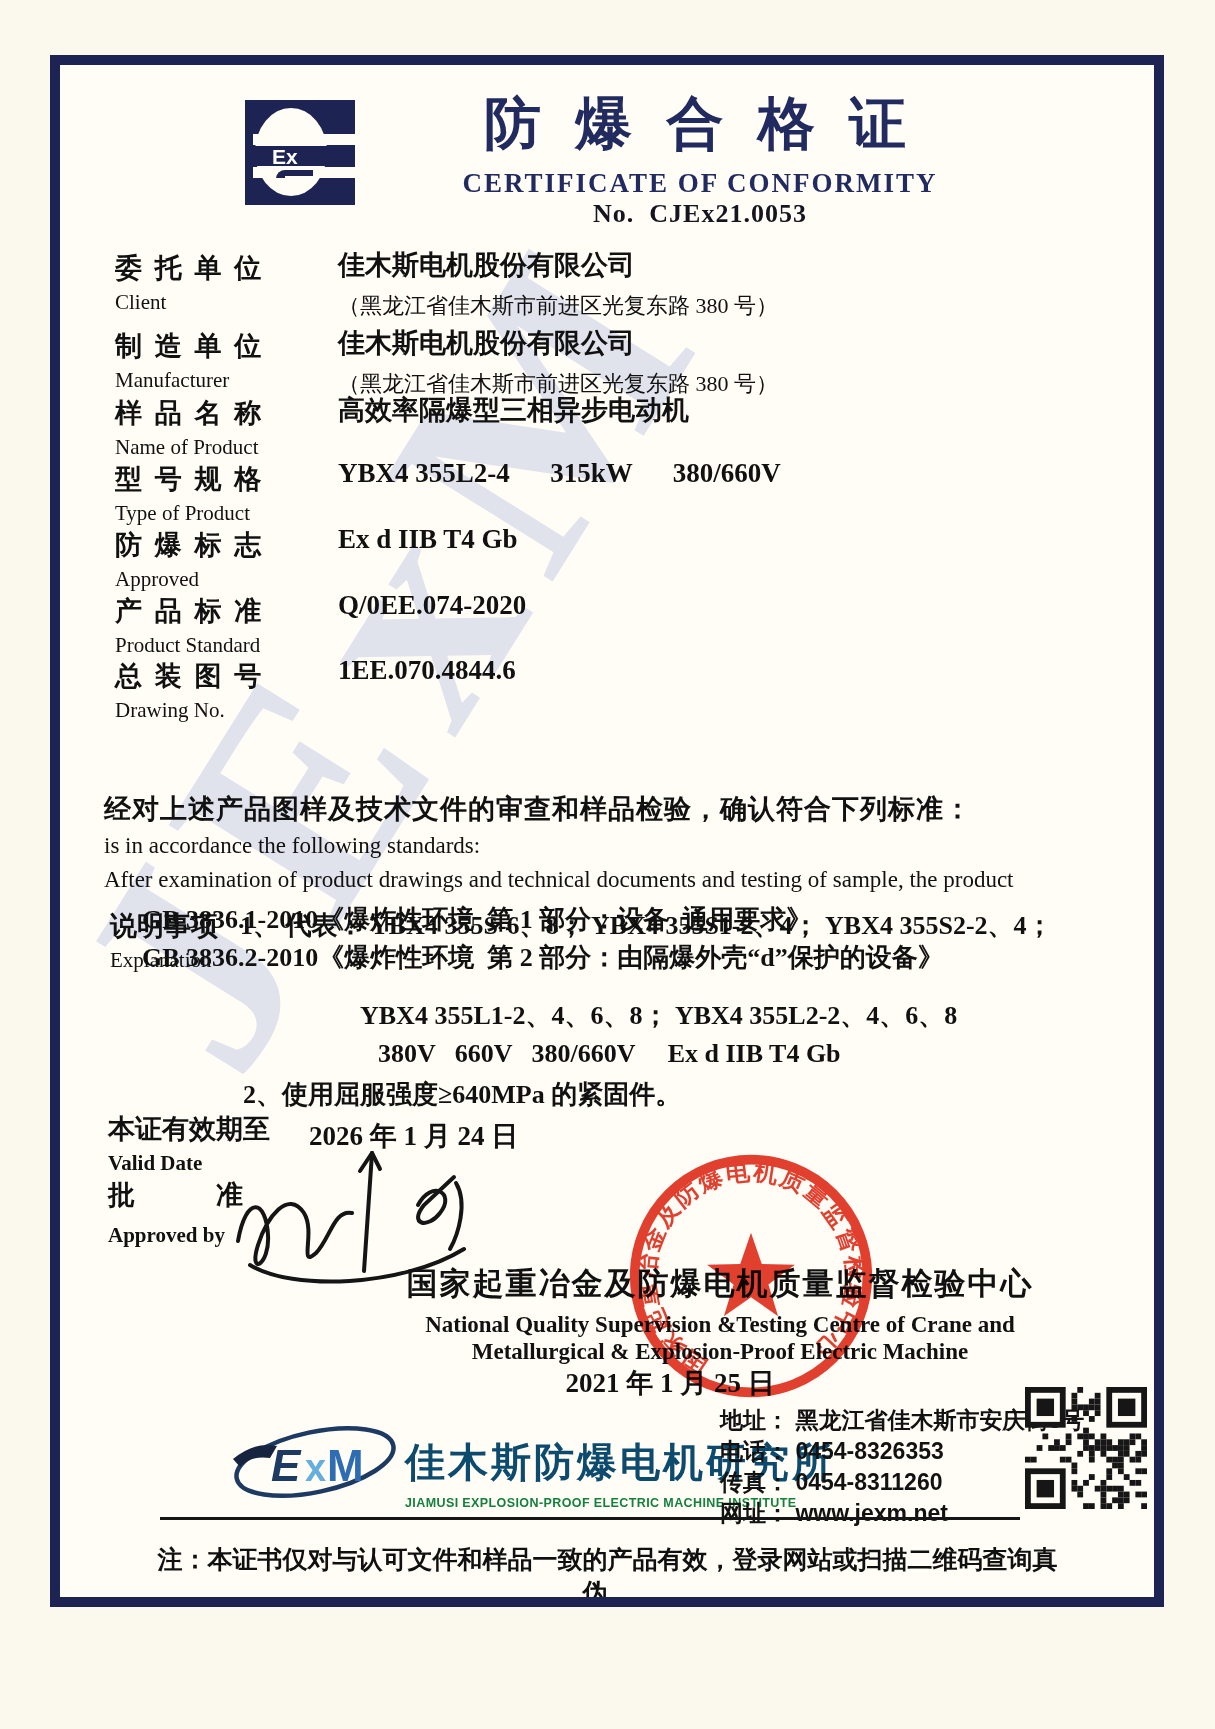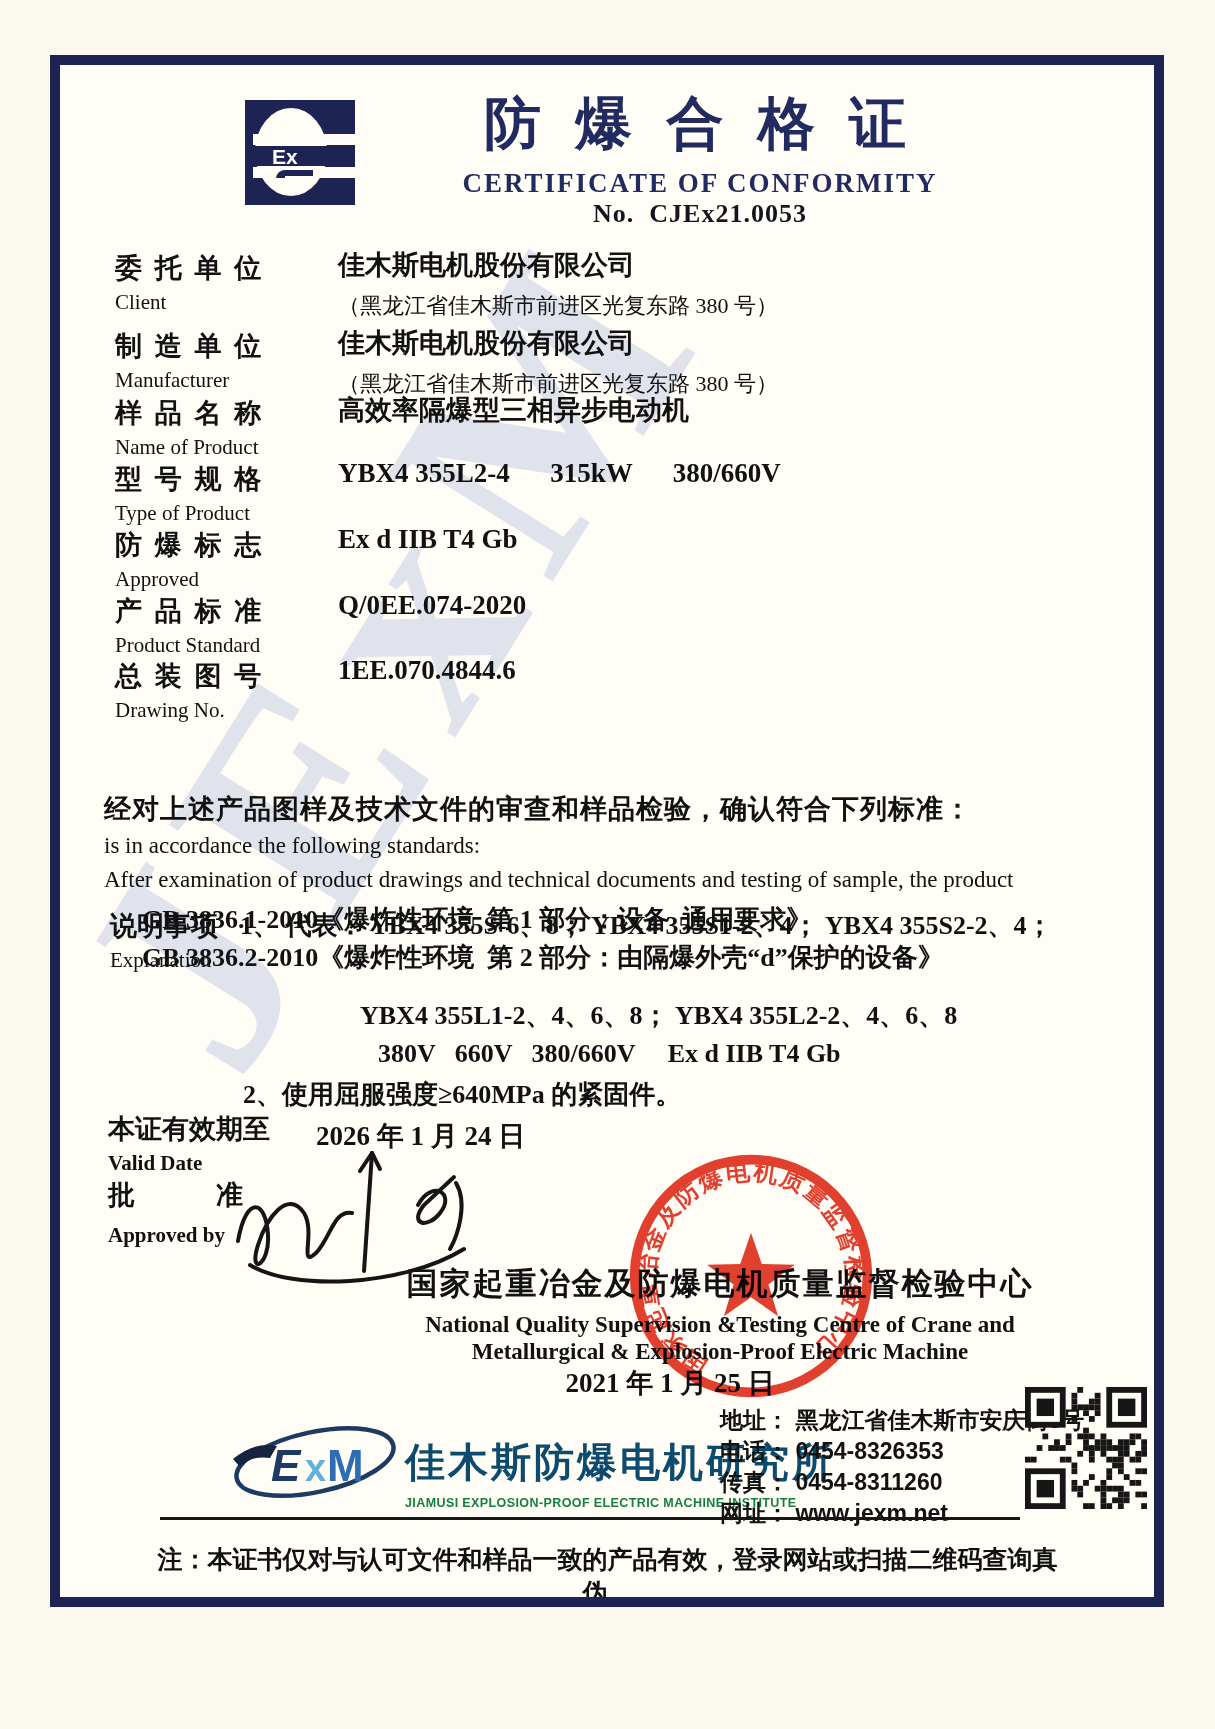--- a/index.html
+++ b/index.html
@@ -141,21 +141,21 @@
     </div>
     <div class="abs z2 ex-line" style="left:180px;top:843px;">1、 代表： YBX4 355S-6、8； YBX4 355S1-2、4； YBX4 355S2-2、4；</div>
     <div class="abs z2 ex-line" style="left:300px;top:933px;">YBX4 355L1-2、4、6、8； YBX4 355L2-2、4、6、8</div>
     <div class="abs z2 ex-line" style="left:318px;top:974px;">380V   660V   380/660V     Ex d IIB T4 Gb</div>
     <div class="abs z2 ex-line" style="left:183px;top:1012px;">2、使用屈服强度≥640MPa 的紧固件。</div>
 
     <div class="abs z2" style="left:48px;top:1046px;">
       <div class="big-cn">本证有效期至</div>
       <div class="f-label-en" style="font-weight:bold;">Valid Date</div>
     </div>
-    <div class="abs z2 val-date" style="left:256px;top:1053px;">2026 年 1 月 24 日</div>
+    <div class="abs z2 val-date" style="left:249px;top:1053px;">2026 年 1 月 24 日</div>
 
     <div class="abs z2" style="left:48px;top:1112px;">
       <div class="big-cn">批　　　准</div>
       <div class="f-label-en" style="font-weight:bold;margin-top:10px;">Approved by</div>
     </div>
 
     <svg class="abs z2" style="left:160px;top:1078px;" width="280" height="170" viewBox="0 0 280 170">
       <g fill="none" stroke="#151515" stroke-width="4" stroke-linecap="round">
         <path d="M152,10 L144,128"></path>
         <path d="M152,10 L140,28"></path>

